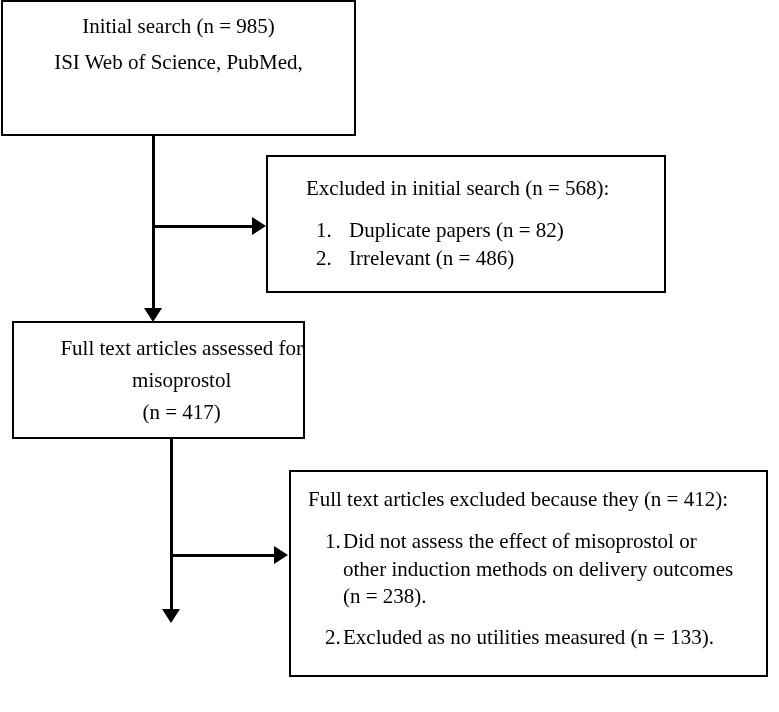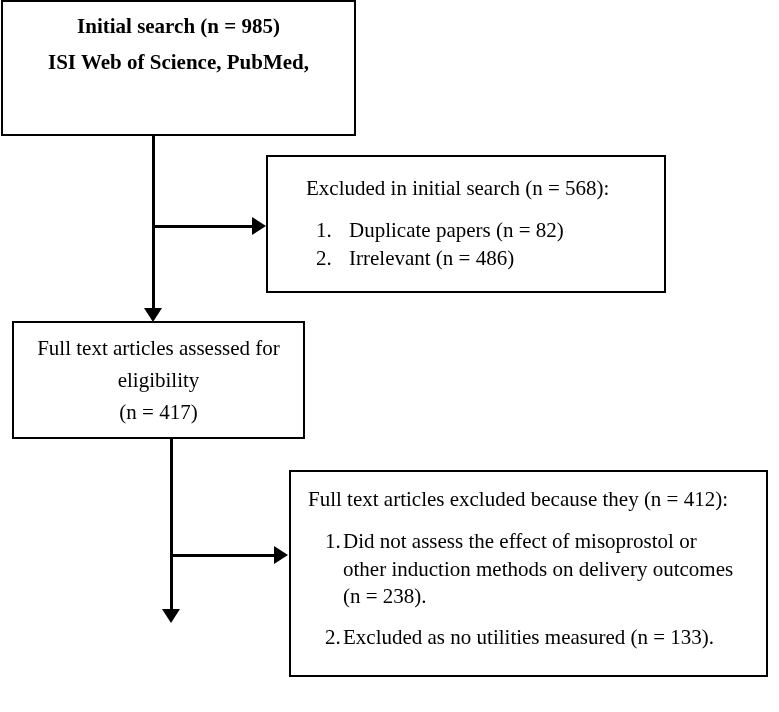--- a/index.html
+++ b/index.html
@@ -42,21 +42,20 @@
   }
 
   
   #box-initial-search {
     left: 1px;
     top: 0px;
     width: 355px;
     height: 136px;
     justify-content: flex-start;
     padding-top: 6px;
-    font-weight: bold;
   }
   #box-initial-search .centered-text { line-height: 1.72; }
 
   
   #box-excluded-initial {
     left: 266px;
     top: 155px;
     width: 400px;
     height: 138px;
     justify-content: flex-start;
@@ -83,20 +82,21 @@
   .list-wide .txt { flex: 1 1 auto; }
 
   
   #box-full-text-assessed {
     left: 12px;
     top: 321px;
     width: 293px;
     height: 118px;
     justify-content: flex-start;
     padding-top: 10px;
+    align-items: flex-end;
   }
   #box-full-text-assessed .centered-text { line-height: 1.52; }
 
   
   #box-full-text-excluded {
     left: 289px;
     top: 470px;
     width: 479px;
     height: 207px;
     justify-content: flex-start;
@@ -200,21 +200,21 @@
       <li>
         <span class="num">2.</span>
         <span class="txt">Irrelevant (n = 486)</span>
       </li>
     </ul>
   </div>
 
   <div class="box" id="box-full-text-assessed">
     <div class="centered-text">
       <div>Full text articles assessed for</div>
-      <div>eligibility</div>
+      <div>misoprostol</div>
       <div>(n = 417)</div>
     </div>
   </div>
 
   <div class="box" id="box-full-text-excluded">
     <div class="hdr">Full text articles excluded because they (n = 412):</div>
     <ul class="list-tight">
       <li>
         <span class="num">1.</span>
         <span class="txt">Did not assess the effect of misoprostol or other induction methods on delivery outcomes (n = 238).</span>

